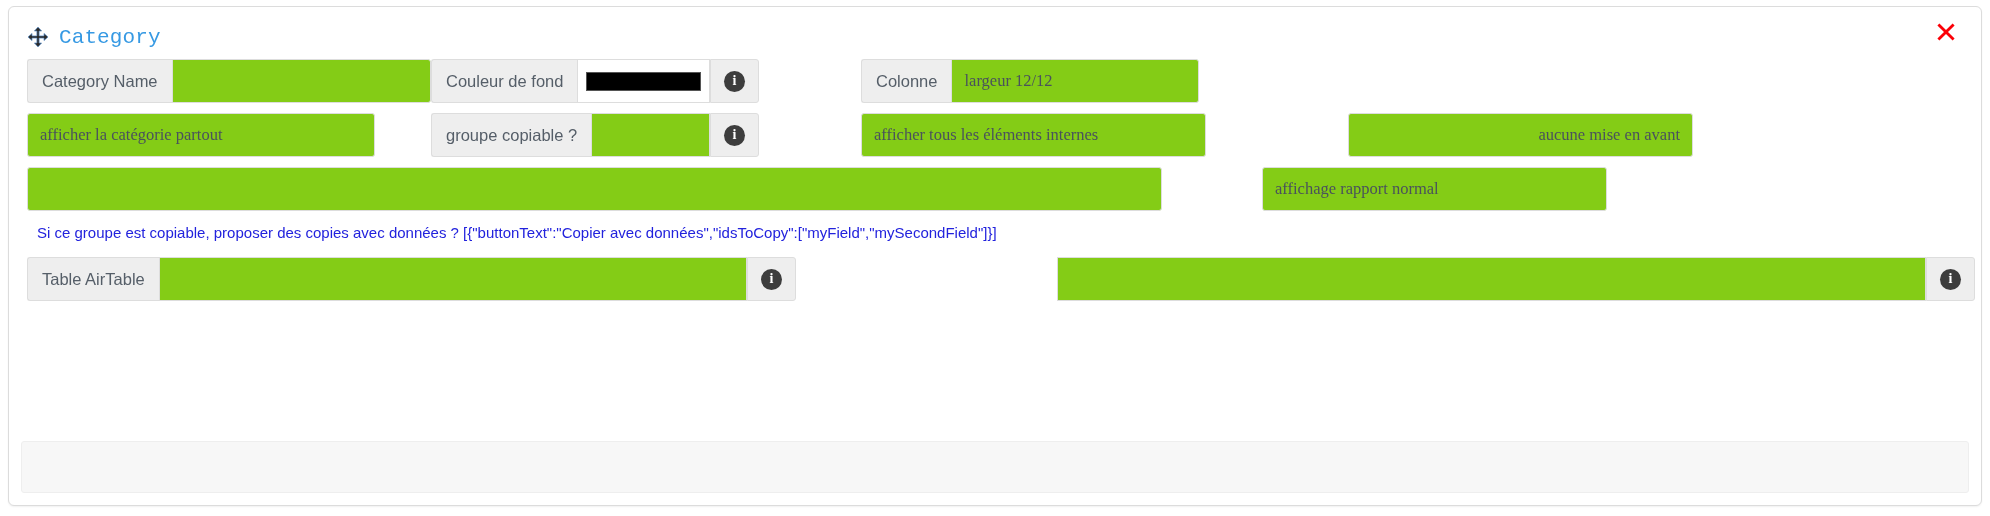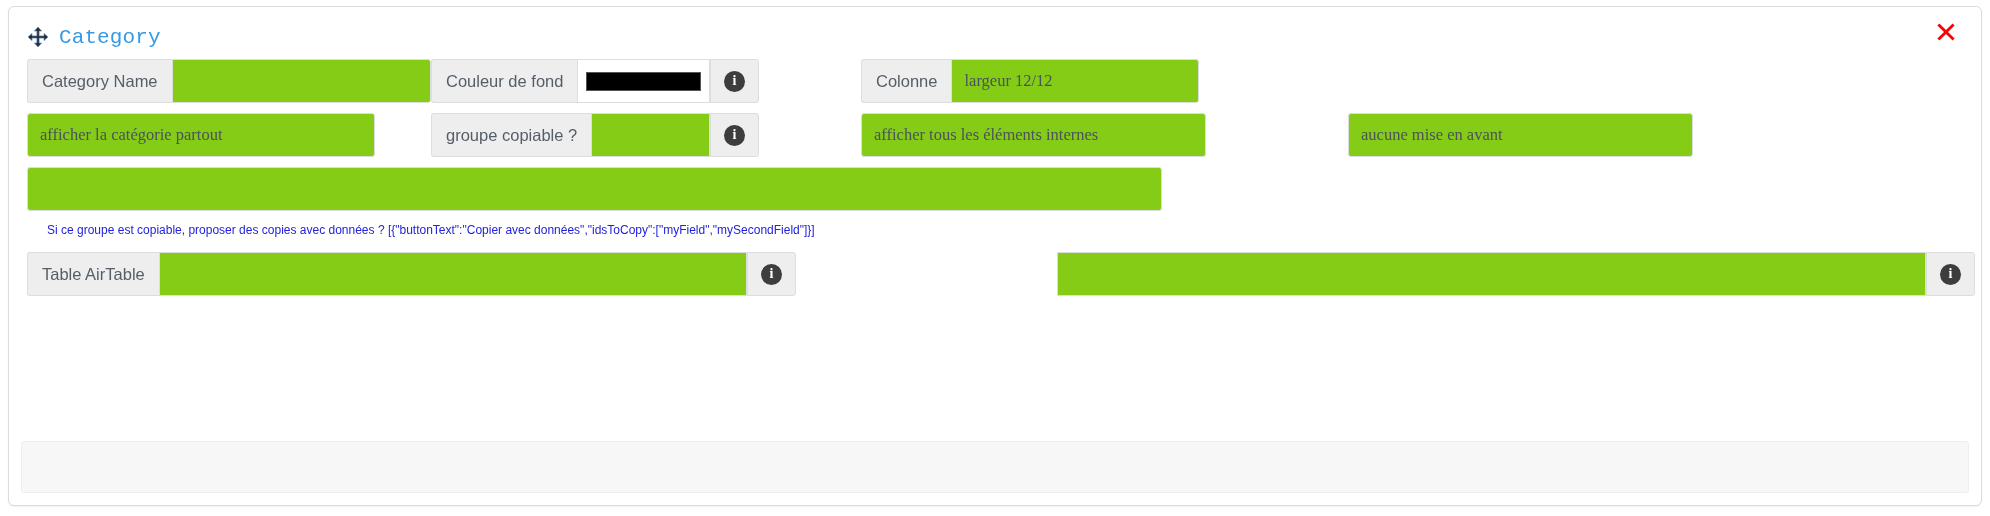--- a/index.html
+++ b/index.html
@@ -174,23 +174,23 @@
     display: flex;
     align-items: center;
     justify-content: center;
     line-height: 1;
     user-select: none;
   }
 
   
   .help-text {
     color: #2222dd;
-    font-size: 12px;
+    font-size: 15px;
     line-height: 1.6;
-    margin: 6px 0 12px 20px;
+    margin: 6px 0 12px 10px;
     max-width: 1070px;
     word-break: break-word;
   }
 
   
   .card-footer {
     position: absolute;
     left: 12px;
     right: 12px;
     bottom: 12px;
@@ -274,33 +274,38 @@
           </div>
         </div>
 
         <div class="col-f">
           <select class="form-control rounded-all" style="width:345px;">
             <option>afficher tous les éléments internes</option>
           </select>
         </div>
 
         <div style="margin-left:47px;">
-          <select class="form-control rounded-all" style="width:345px;">
+          <select class="form-control rounded-all" style="width:345px;text-align:right;">
             <option>aucune mise en avant</option>
           </select>
         </div>
 
       </div>
 
       <div class="form-row">
 
         <div style="width:1135px;flex:0 0 1135px;">
           <input class="form-control rounded-all" type="text" style="width: 1135px;" value="">
         </div>
 
+        <div style="margin-left:100px;">
+          <select class="form-control rounded-all" style="width:345px;">
+            <option>affichage rapport normal</option>
+          </select>
+        </div>
 
       </div>
 
       <div class="help-text">Si ce groupe est copiable, proposer des copies avec données ? [{"buttonText":"Copier avec données","idsToCopy":["myField","mySecondField"]}]</div>
 
       <div class="form-row mt-row">
 
         <div class="col-b">
           <div class="input-group" style="width:769px;">
             <span class="input-group-text">Table AirTable</span>

